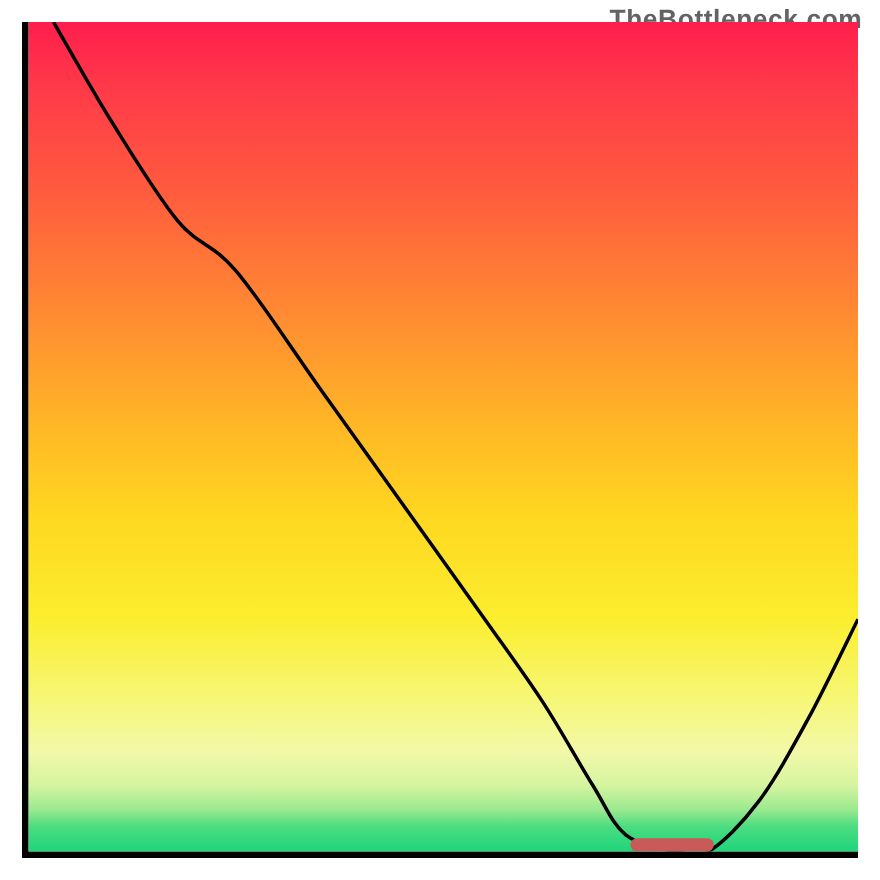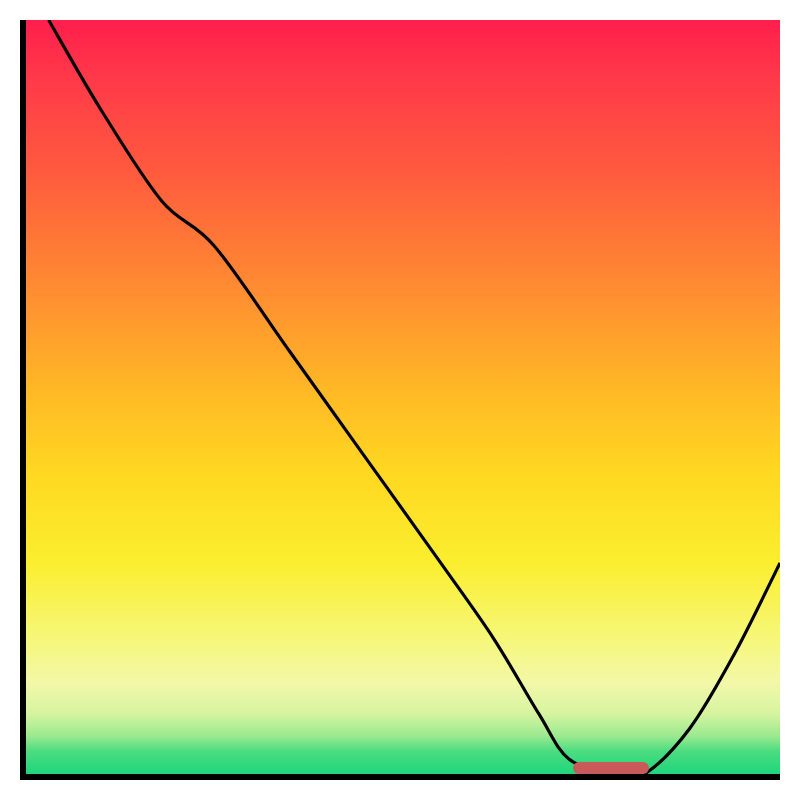--- a/index.html
+++ b/index.html
@@ -54,20 +54,21 @@
     inset: 0;
     width: 100%;
     height: 100%;
     pointer-events: none;
   }
 </style>
 </head>
 <body>
 <div class="container">
 
+  <div class="watermark">TheBottleneck.com</div>
 
   <div class="plot-area">
     <div class="gradient"></div>
 
     <svg class="curve" viewBox="0 0 760 760" preserveAspectRatio="none">
 
       <path id="curve-path" fill="none" stroke="#000" stroke-width="3.2" d="M 22.8 0 C 31.666666666666668 15.200000000000008, 57 60.800000000000054, 76 91.20000000000005 C 95 121.60000000000004, 117.79999999999998 159.6, 136.79999999999998 182.39999999999998 C 155.79999999999998 205.19999999999996, 168.46666666666667 202.66666666666666, 190 228 C 211.53333333333333 253.33333333333334, 240.66666666666666 298.9333333333333, 266 334.4 C 291.3333333333333 369.8666666666667, 316.66666666666663 405.3333333333333, 342 440.8 C 367.33333333333337 476.2666666666667, 396.4666666666667 516.8000000000001, 418.00000000000006 547.2 C 439.5333333333334 577.6, 454.73333333333335 597.8666666666667, 471.2 623.2 C 487.66666666666663 648.5333333333334, 504.13333333333344 678.9333333333334, 516.8000000000001 699.2 C 529.4666666666667 719.4666666666667, 534.5333333333333 734.6666666666666, 547.1999999999999 744.8 C 559.8666666666666 754.9333333333333, 580.1333333333334 757.4666666666667, 592.8000000000001 760 C 605.4666666666667 762.5333333333333, 610.5333333333333 767.6, 623.1999999999999 760 C 635.8666666666666 752.4, 653.5999999999999 734.6666666666666, 668.8 714.4 C 684 694.1333333333333, 699.1999999999999 666.2666666666667, 714.4 638.4 C 729.6 610.5333333333333, 752.4 562.4000000000001, 760 547.2"></path>
     </svg>
 
     <div id="marker" class="marker" style="left: 547.2px; width: 76px; height: 12.16px; bottom: 0px;"></div>

